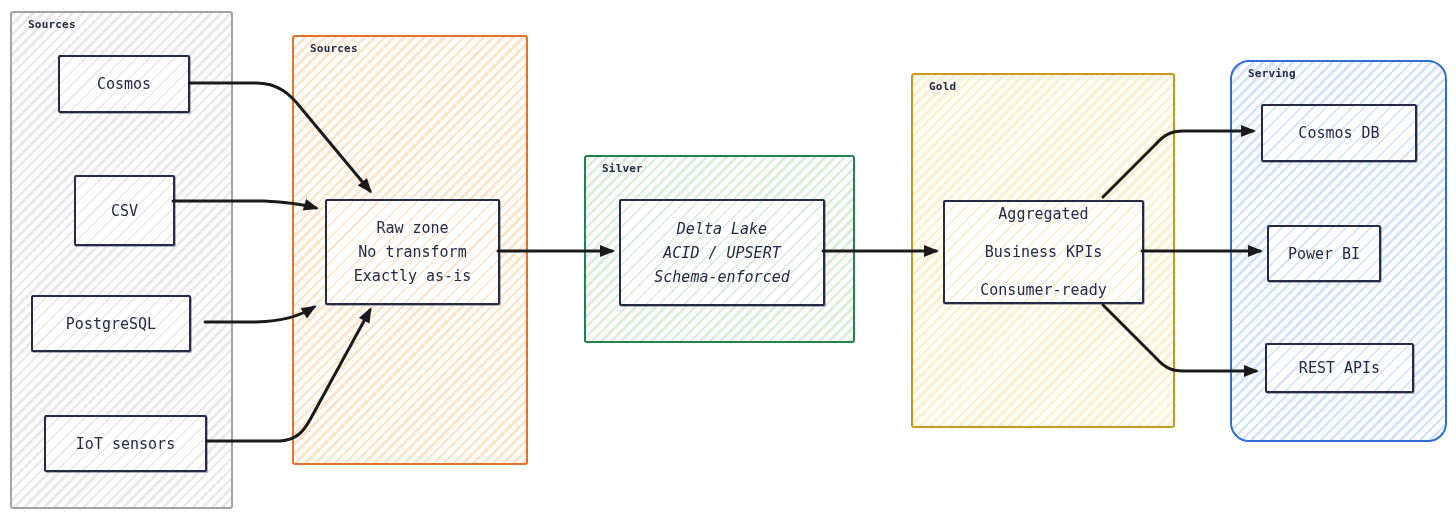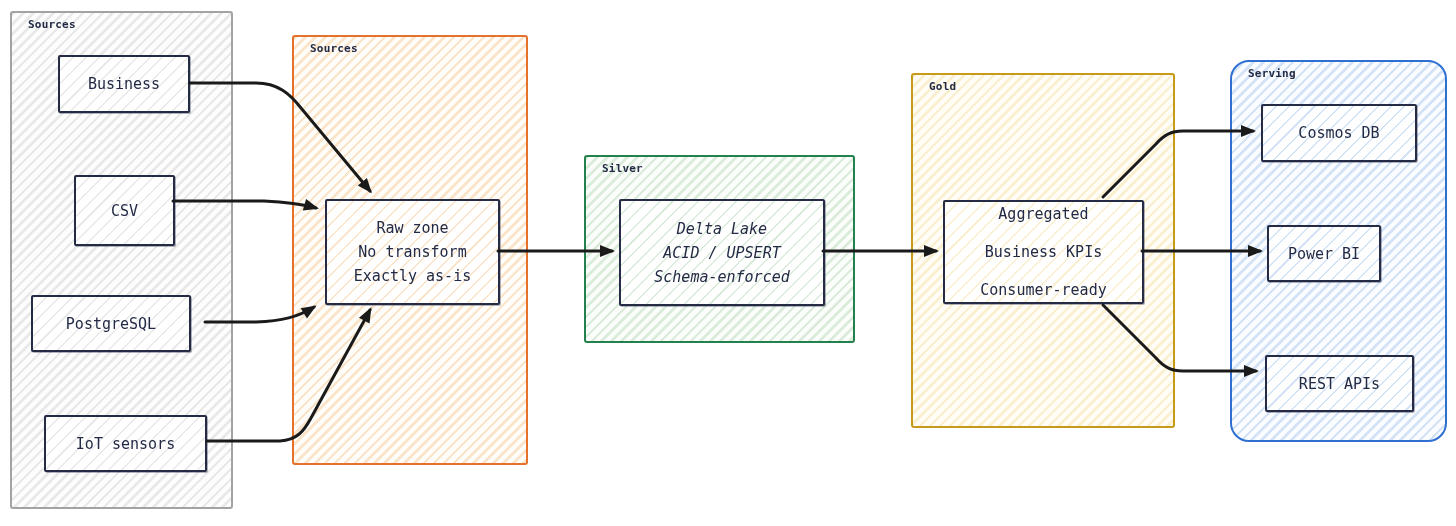--- a/index.html
+++ b/index.html
@@ -96,21 +96,21 @@
   }
 </style>
 </head>
 <body>
 
 <div class="canvas">
 
   <div class="container zone-sources" style="left:10px; top:11px; width:223px; height:498px;">
     <div class="container-title">Sources</div>
     <div class="node in-sources" style="left:46px; top:42px; width:132px; height:58px;">
-      <span>Business</span>
+      <span>Cosmos</span>
     </div>
     <div class="node in-sources" style="left:62px; top:162px; width:101px; height:71px;">
       <span>CSV</span>
     </div>
     <div class="node in-sources" style="left:19px; top:282px; width:160px; height:57px;">
       <span>PostgreSQL</span>
     </div>
     <div class="node in-sources" style="left:32px; top:402px; width:163px; height:57px;">
       <span>IoT sensors</span>
     </div>
@@ -144,21 +144,21 @@
   </div>
 
   <div class="container zone-serving" style="left:1230px; top:60px; width:217px; height:382px;">
     <div class="container-title">Serving</div>
     <div class="node in-serving" style="left:29px; top:42px; width:156px; height:58px;">
       <span>Cosmos DB</span>
     </div>
     <div class="node in-serving" style="left:35px; top:163px; width:114px; height:57px;">
       <span>Power BI</span>
     </div>
-    <div class="node in-serving" style="left:33px; top:281px; width:149px; height:57px;margin-top:12px;">
+    <div class="node in-serving" style="left:33px; top:281px; width:149px; height:50px;">
       <span>REST APIs</span>
     </div>
   </div>
 
   <svg class="edges" width="1456" height="526" viewBox="0 0 1456 526">
     <defs>
       <marker id="ah" markerUnits="userSpaceOnUse" markerWidth="18" markerHeight="14" refX="13" refY="7" orient="auto">
         <path d="M1,1 L16,7 L1,13 Z" fill="#1a1a1a"></path>
       </marker>
     </defs>

